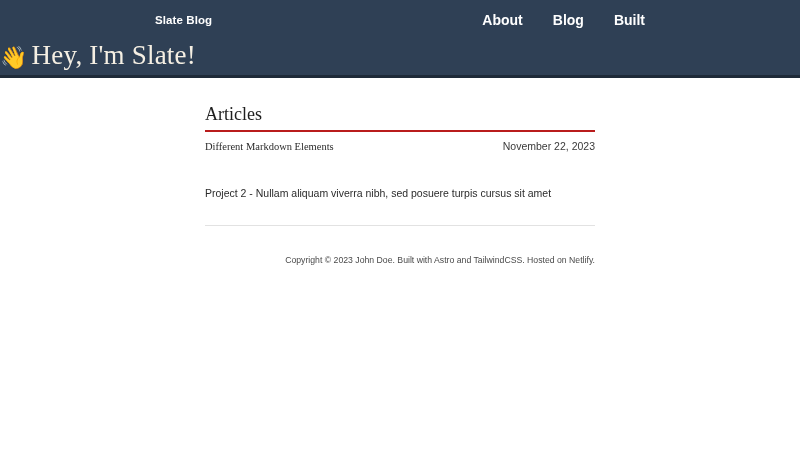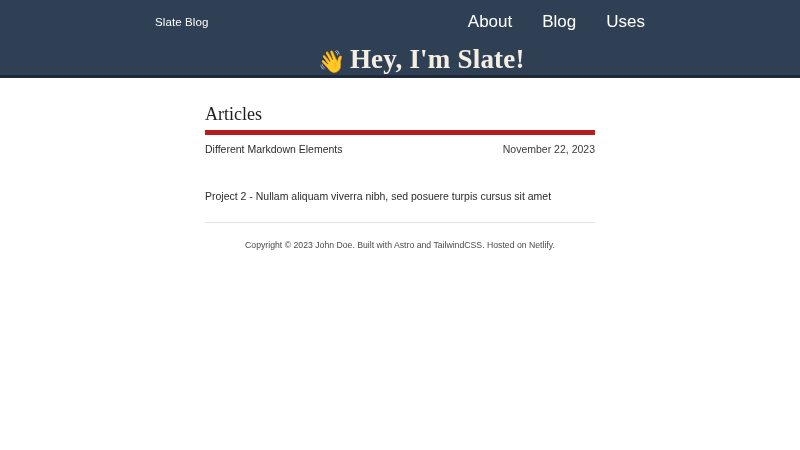--- a/index.html
+++ b/index.html
@@ -17,46 +17,46 @@
     border-bottom: 3px solid #1e2a38;
     padding: 0 0 0 0;
     height: 78px;
     position: relative;
   }
   .nav-row {
     display: flex;
     align-items: center;
     justify-content: space-between;
     padding: 12px 155px 0 155px;
+    font-weight: bold;
   }
   .brand {
     color: #ffffff;
     font-size: 11.5px;
     letter-spacing: 0.1px;
     text-decoration: none;
   }
   .nav-links {
     display: flex;
     gap: 30px;
     align-items: center;
   }
   .nav-link {
     color: #ffffff;
-    font-size: 17px;
+    font-size: 14px;
     text-decoration: none;
   }
   .hero-title {
     color: #f5efe3;
     font-family: "Liberation Serif", serif;
     font-size: 27px;
-    font-weight: 700;
-    text-align: center;
+    font-weight: 400;
+    text-align: left;
     margin-top: 12px;
     letter-spacing: 0.2px;
-    margin-left: 43px;
   }
   .wave {
     font-family: "DejaVu Sans", sans-serif;
     font-size: 22px;
     color: #f2c14e;
     vertical-align: -1px;
     margin-right: 4px;
   }
 
   
@@ -72,62 +72,62 @@
   }
   .section {
     margin-top: 26px;
   }
   .section-title {
     font-family: "Liberation Serif", serif;
     font-size: 18px;
     font-weight: 400;
     color: #1f1f1f;
     padding-bottom: 5px;
-    border-bottom: 5px solid #b91c1c;
+    border-bottom: 2px solid #b91c1c;
   }
   .row {
     display: flex;
     justify-content: space-between;
     align-items: baseline;
     font-size: 10.5px;
     color: #3a3a3a;
     padding: 8px 0 0 0;
   }
-  .row-title { color: #2b2b2b; }
+  .row-title { color: #2b2b2b; font-family: Liberation Serif, serif; }
   .row-date { color: #3a3a3a; }
 
   .project-row {
     font-size: 10.5px;
     color: #2b2b2b;
     padding-top: 10px;
   }
   .project-row:first-of-type { padding-top: 9px; }
 
   
   footer {
-    margin-top: 20px;
+    margin-top: 26px;
     border-top: 1px solid #e2e2e2;
-    padding-top: 11px;
-    text-align: center;
+    padding-top: 23px;
+    text-align: right;
   }
   .footer-text {
     font-size: 8.7px;
     color: #4a4a4a;
   }
 </style>
 </head>
 <body>
 
 <header class="site-header">
   <div class="nav-row">
     <a class="brand" href="#">Slate Blog</a>
     <nav class="nav-links">
       <a class="nav-link" href="#">About</a>
       <a class="nav-link" href="#">Blog</a>
-      <a class="nav-link" href="#">Uses</a>
+      <a class="nav-link" href="#">Built</a>
     </nav>
   </div>
   <h1 class="hero-title">
     <span class="wave">👋</span><span>Hey, I'm Slate!</span>
   </h1>
 </header>
 
 <main>
 
 

